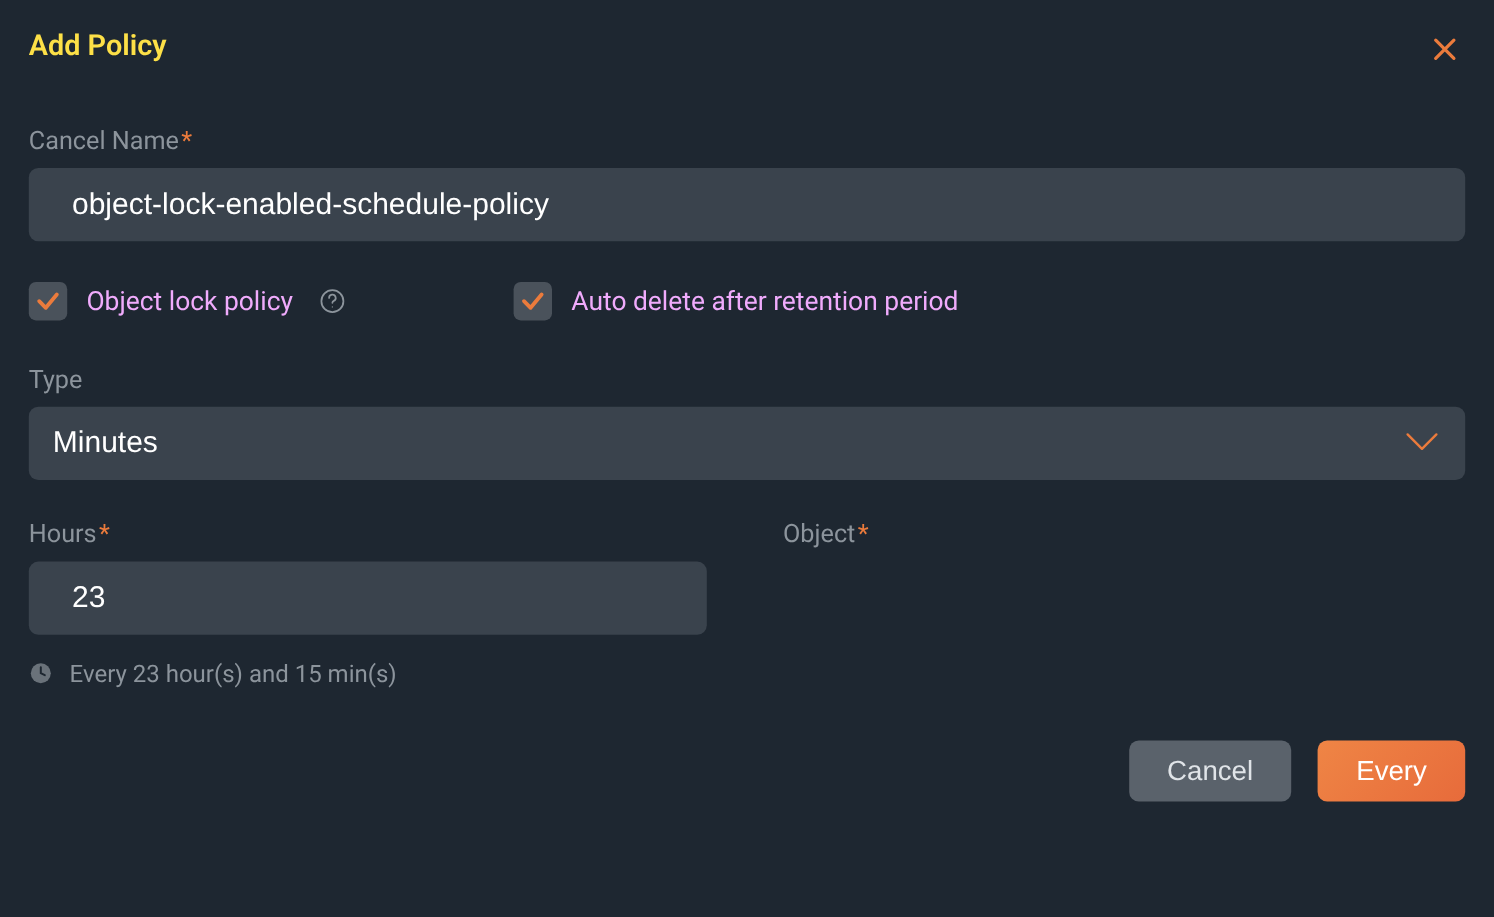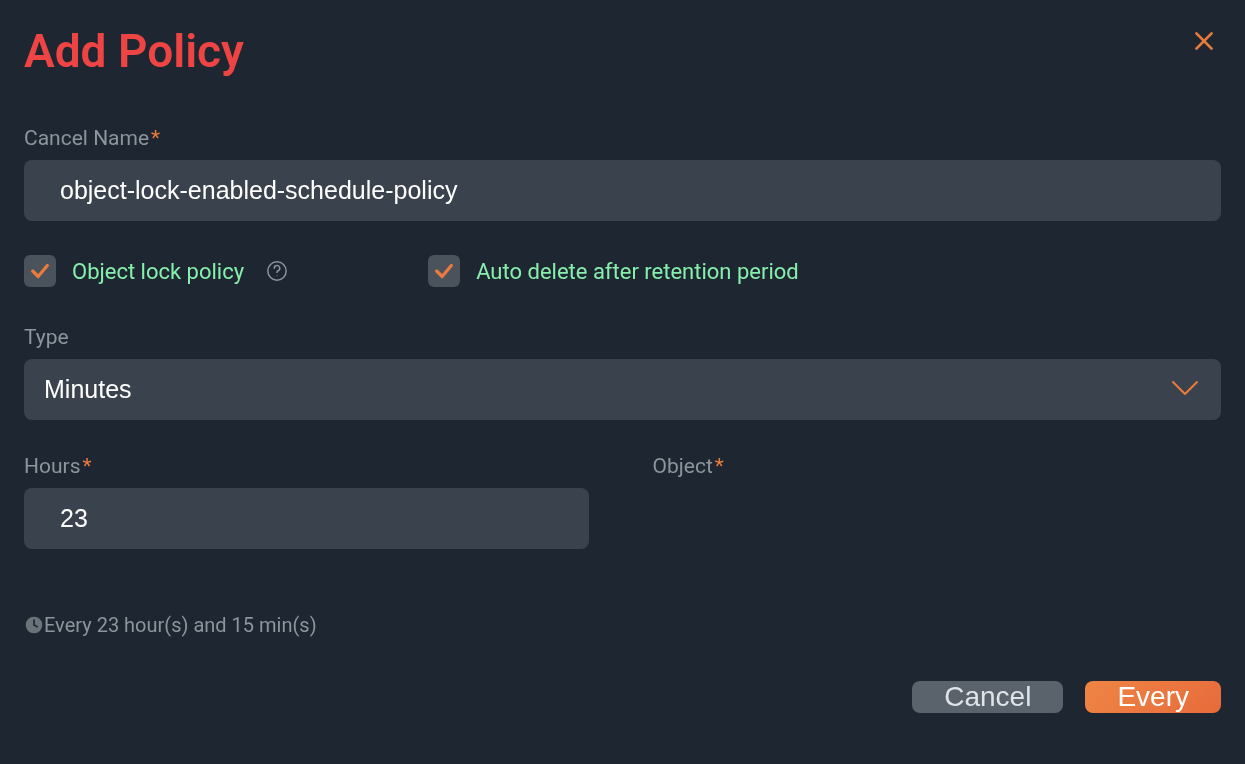--- a/index.html
+++ b/index.html
@@ -14,22 +14,22 @@
   .dialog {
     width: 100%;
   }
   .header-row {
     display: flex;
     justify-content: space-between;
     align-items: flex-start;
     margin-bottom: 48px;
   }
   .title {
-    color: #ef4444;
-    font-size: 46px;
+    color: #fde047;
+    font-size: 24px;
     font-weight: 600;
   }
   .close-btn {
     background: none;
     border: none;
     cursor: pointer;
     padding: 4px;
     color: #eb7b3c;
   }
   .close-btn svg { display: block; }
@@ -74,21 +74,21 @@
     background: #4a525b;
     border-radius: 6px;
     display: flex;
     align-items: center;
     justify-content: center;
     cursor: pointer;
   }
   .checkbox svg { display: block; }
   .cb-label {
     font-size: 22px;
-    color: #86efac;
+    color: #f0abfc;
   }
   .help-icon {
     display: inline-flex;
     align-items: center;
     justify-content: center;
     width: 22px;
     height: 22px;
     margin-left: 6px;
     cursor: pointer;
   }
@@ -116,21 +116,21 @@
     right: 22px;
     top: 50%;
     transform: translateY(-50%);
     pointer-events: none;
     color: #eb7b3c;
   }
 
   .two-col {
     display: flex;
     gap: 60px;
-    margin-bottom: 64px;
+    margin-bottom: 20px;
   }
   .col {
     flex: 1;
   }
   .hours-input {
     width: 100%;
     max-width: 565px;
   }
   .minutes-wrap {
     position: relative;
@@ -155,41 +155,42 @@
     cursor:pointer;
     color:#3a434d;
     font-size:11px;
     line-height:0;
   }
   .spinner > div:first-child { border-bottom: 1px solid #c0c0c0; }
 
   .summary-row {
     display: flex;
     align-items: center;
+    gap: 14px;
     color: #8c949c;
     font-size: 20px;
     margin-bottom: 44px;
   }
   .clock-icon {
     width: 20px;
     height: 20px;
     display:inline-flex;
   }
 
   .footer {
     display: flex;
     justify-content: flex-end;
     gap: 22px;
   }
   .btn {
     border: none;
     border-radius: 8px;
-    font-size: 28px;
+    font-size: 23px;
     font-weight: 500;
-    padding: 0 32px;
+    padding: 12px 32px;
     cursor: pointer;
   }
   .btn-cancel {
     background: #5a626b;
     color: #e0e4e8;
   }
   .btn-create {
     background: linear-gradient(135deg, #ef8545 0%, #e76b3b 100%);
     color: #ffffff;
   }

